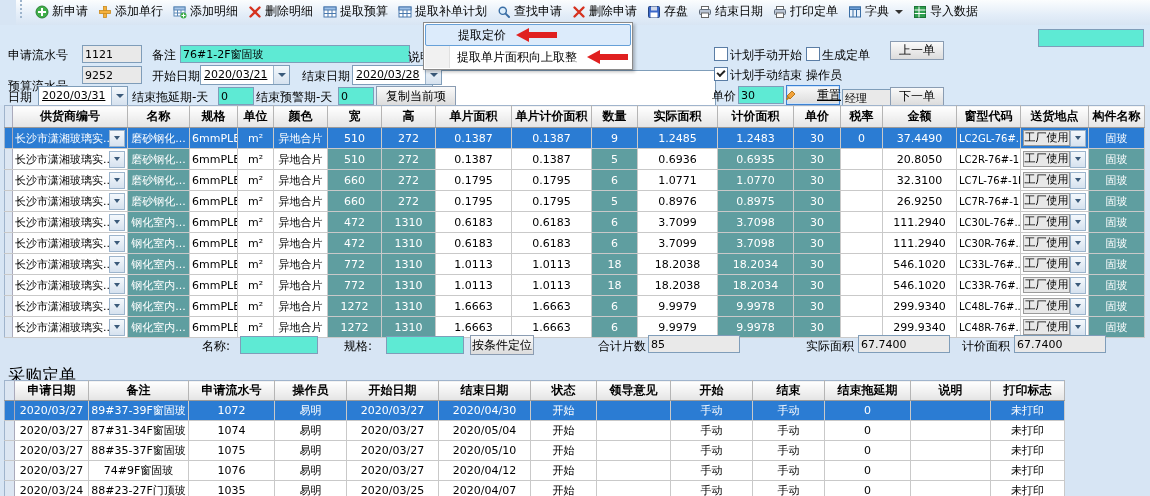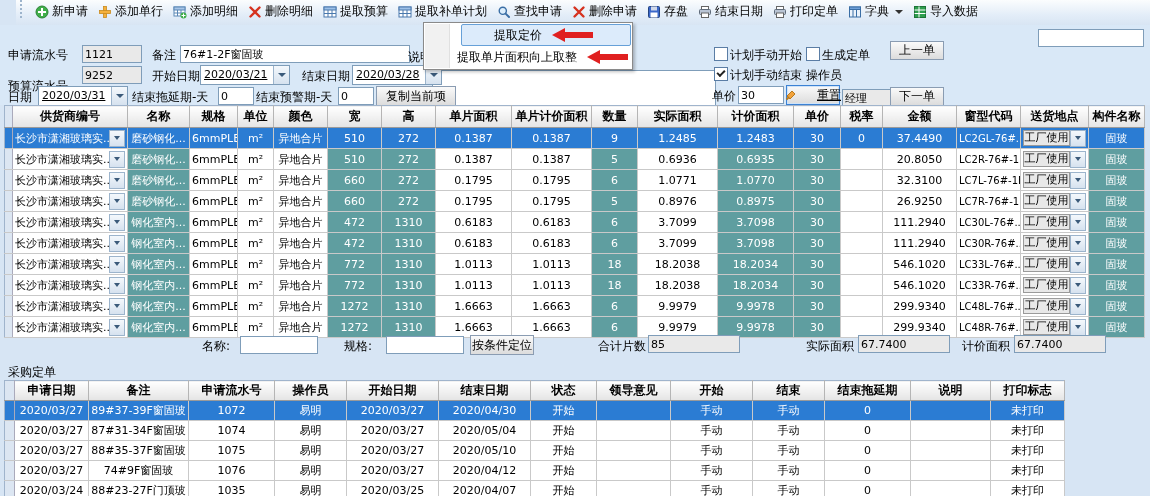--- a/index.html
+++ b/index.html
@@ -14,29 +14,29 @@
     font-size:12px;white-space:nowrap;cursor:default;}
   .tb-btn.active{border:1px solid #6a96c8;background:#dceafa;}
   .tb-icon{display:inline-flex;width:14px;height:14px;}
   .tb-caret{width:0;height:0;border-left:4px solid transparent;border-right:4px solid transparent;border-top:4px solid #333;margin-left:3px;}
 
   
   .menu{position:absolute;left:423px;top:22px;width:206px;background:#fff;border:1px solid #8a8a8a;
     box-shadow:2px 2px 3px rgba(0,0,0,.25);z-index:60;padding:1px;}
   .menu-gutter{position:absolute;left:1px;top:1px;bottom:1px;width:24px;background:#f1f1f1;border-right:1px solid #e0e0e0;}
   .menu-item{position:relative;height:22px;display:flex;align-items:center;padding-left:32px;font-size:12px;cursor:default;}
-  .menu-item.hl{border:1px solid #66a0d8;background:#dcebfb;border-radius:2px;height:20px;margin-left:36px;}
+  .menu-item.hl{border:1px solid #66a0d8;background:#dcebfb;border-radius:2px;height:20px;}
   .annot-arrow{display:inline-flex;align-items:center;margin-left:10px;}
   .annot-arrow .tri{width:0;height:0;border-top:7px solid transparent;border-bottom:7px solid transparent;border-right:13px solid #e02020;}
   .annot-arrow .tail{width:28px;height:6px;background:#e02020;}
 
   
   .form-panel{position:absolute;left:0;top:25px;right:0;height:80px;background:#d9e8f7;}
   .lbl{position:absolute;font-size:12px;white-space:nowrap;}
-  .ipt{position:absolute;height:16px;border:1px solid #7f9db9;background:#ffffff;font-family:inherit;font-size:11px;padding:0 2px;box-sizing:content-box;}
+  .ipt{position:absolute;height:16px;border:1px solid #7f9db9;background:#5eead4;font-family:inherit;font-size:11px;padding:0 2px;box-sizing:content-box;}
   .ipt.gray{background:#e9e9e9;}
   .combo{position:absolute;height:18px;border:1px solid #7f9db9;background:#fff;display:flex;}
   .combo-val{flex:1;font-size:11px;line-height:17px;padding-left:3px;white-space:nowrap;overflow:hidden;text-decoration:underline;}
   .combo-arrow{width:15px;background:linear-gradient(#f4f8fc,#d6e2ef);border-left:1px solid #9cb4cc;display:flex;align-items:center;justify-content:center;}
   .combo-arrow:before{content:"";width:0;height:0;border-left:4px solid transparent;border-right:4px solid transparent;border-top:4px solid #3b5a7a;}
   .btn{position:absolute;border:1px solid #8a9cb2;background:linear-gradient(#fafafa,#dcdcdc);font-size:12px;
     display:flex;align-items:center;justify-content:center;cursor:default;white-space:nowrap;}
   .reset-btn{border:1px solid #3c82d4;box-shadow:inset 0 0 0 1px #cfe3f8;gap:20px;text-decoration:underline;}
   .memo{position:absolute;left:432px;top:45px;width:278px;height:56px;background:#fff;border:1px solid #7f9db9;}
   .cb{position:absolute;width:12px;height:12px;background:#fff;border:1px solid #5a7da5;}
@@ -59,21 +59,21 @@
   tr.selected td.teal{background:#2b7cd3;}
   td.supplier{text-align:left;}
   .sup-wrap{display:flex;align-items:center;}
   .sup-text{flex:1;overflow:hidden;white-space:nowrap;}
   .cmb-mini{width:14px;height:15px;background:linear-gradient(#f4f8fc,#d6e2ef);border:1px solid #9cb4cc;display:inline-flex;align-items:center;justify-content:center;flex:none;}
   .cmb-mini:before{content:"";width:0;height:0;border-left:3px solid transparent;border-right:3px solid transparent;border-top:4px solid #3b5a7a;}
   .dl-wrap{display:flex;align-items:center;height:16px;}
   .dl-text{flex:1;background:#e8e8e8;border:1px solid #9a9a9a;color:#000;font-size:11px;height:14px;line-height:14px;}
   td.wcode{font-size:10px;text-align:left;}
 
-  .section-label{position:absolute;font-size:12px;}
+  .section-label{position:absolute;font-size:17px;}
 </style>
 </head>
 <body>
 
 <div id="app">
 
   <div class="toolbar" id="toolbar">
     <div class="grip"></div>
   <div class="tb-btn">
         <span class="tb-icon">

